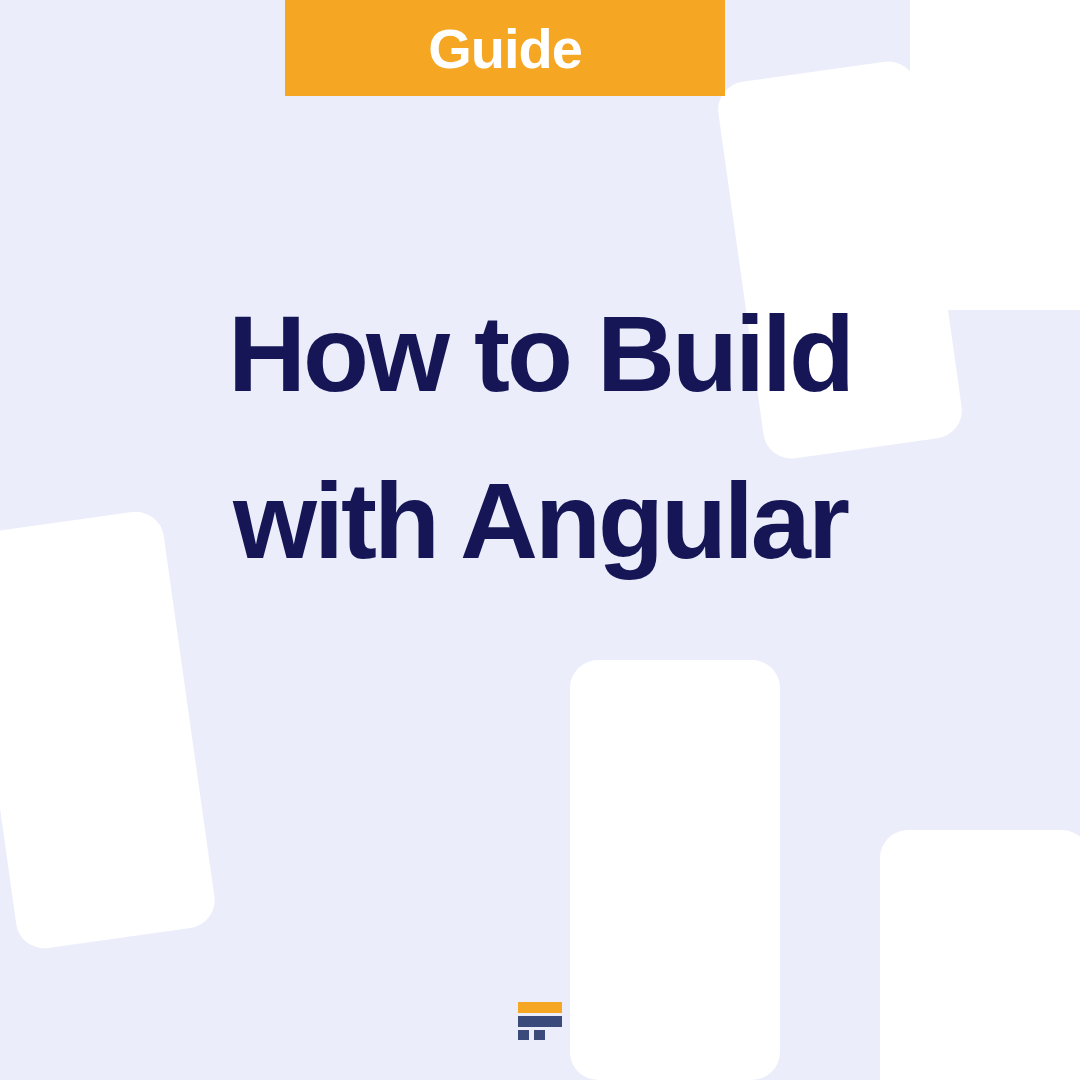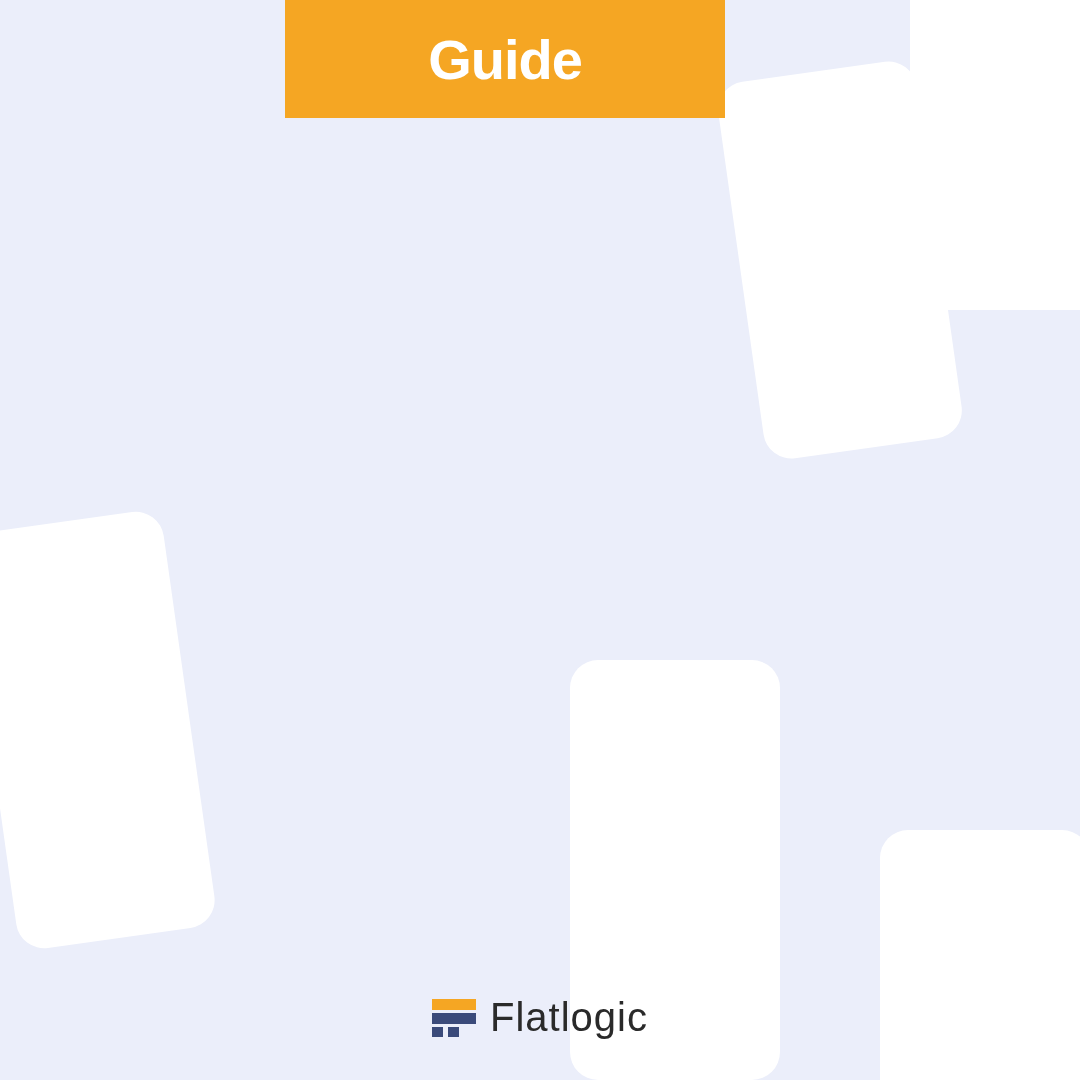--- a/index.html
+++ b/index.html
@@ -50,21 +50,21 @@
       width: 210px;
       height: 420px;
       top: 830px;
       right: -10px;
     }
     .badge {
       position: absolute;
       top: 0;
       left: 285px;
       width: 440px;
-      height: 118px;
+      height: 96px;
       background: #f5a623;
       display: flex;
       align-items: center;
       justify-content: center;
       z-index: 10;
     }
     .badge-text {
       color: #ffffff;
       font-size: 56px;
       font-weight: 800;
@@ -146,23 +146,24 @@
 <div class="bg-shape shape-2"></div>
 <div class="bg-shape shape-3"></div>
 <div class="bg-shape shape-4"></div>
 <div class="bg-shape shape-5"></div>
 
 <div class="badge">
   <span class="badge-text">Guide</span>
 </div>
 
 <div class="title">
+  <div>How to Build</div>
+  <div>with Angular</div>
 </div>
 
 <div class="footer">
   <div class="logo-icon">
     <div class="logo-bar-top"></div>
     <div class="logo-bar-mid"></div>
     <div class="logo-bar-bot-1"></div>
     <div class="logo-bar-bot-2"></div>
   </div>
-  <span class="brand-text">Flatlogic</span>
 </div>
 
 </body></html>

